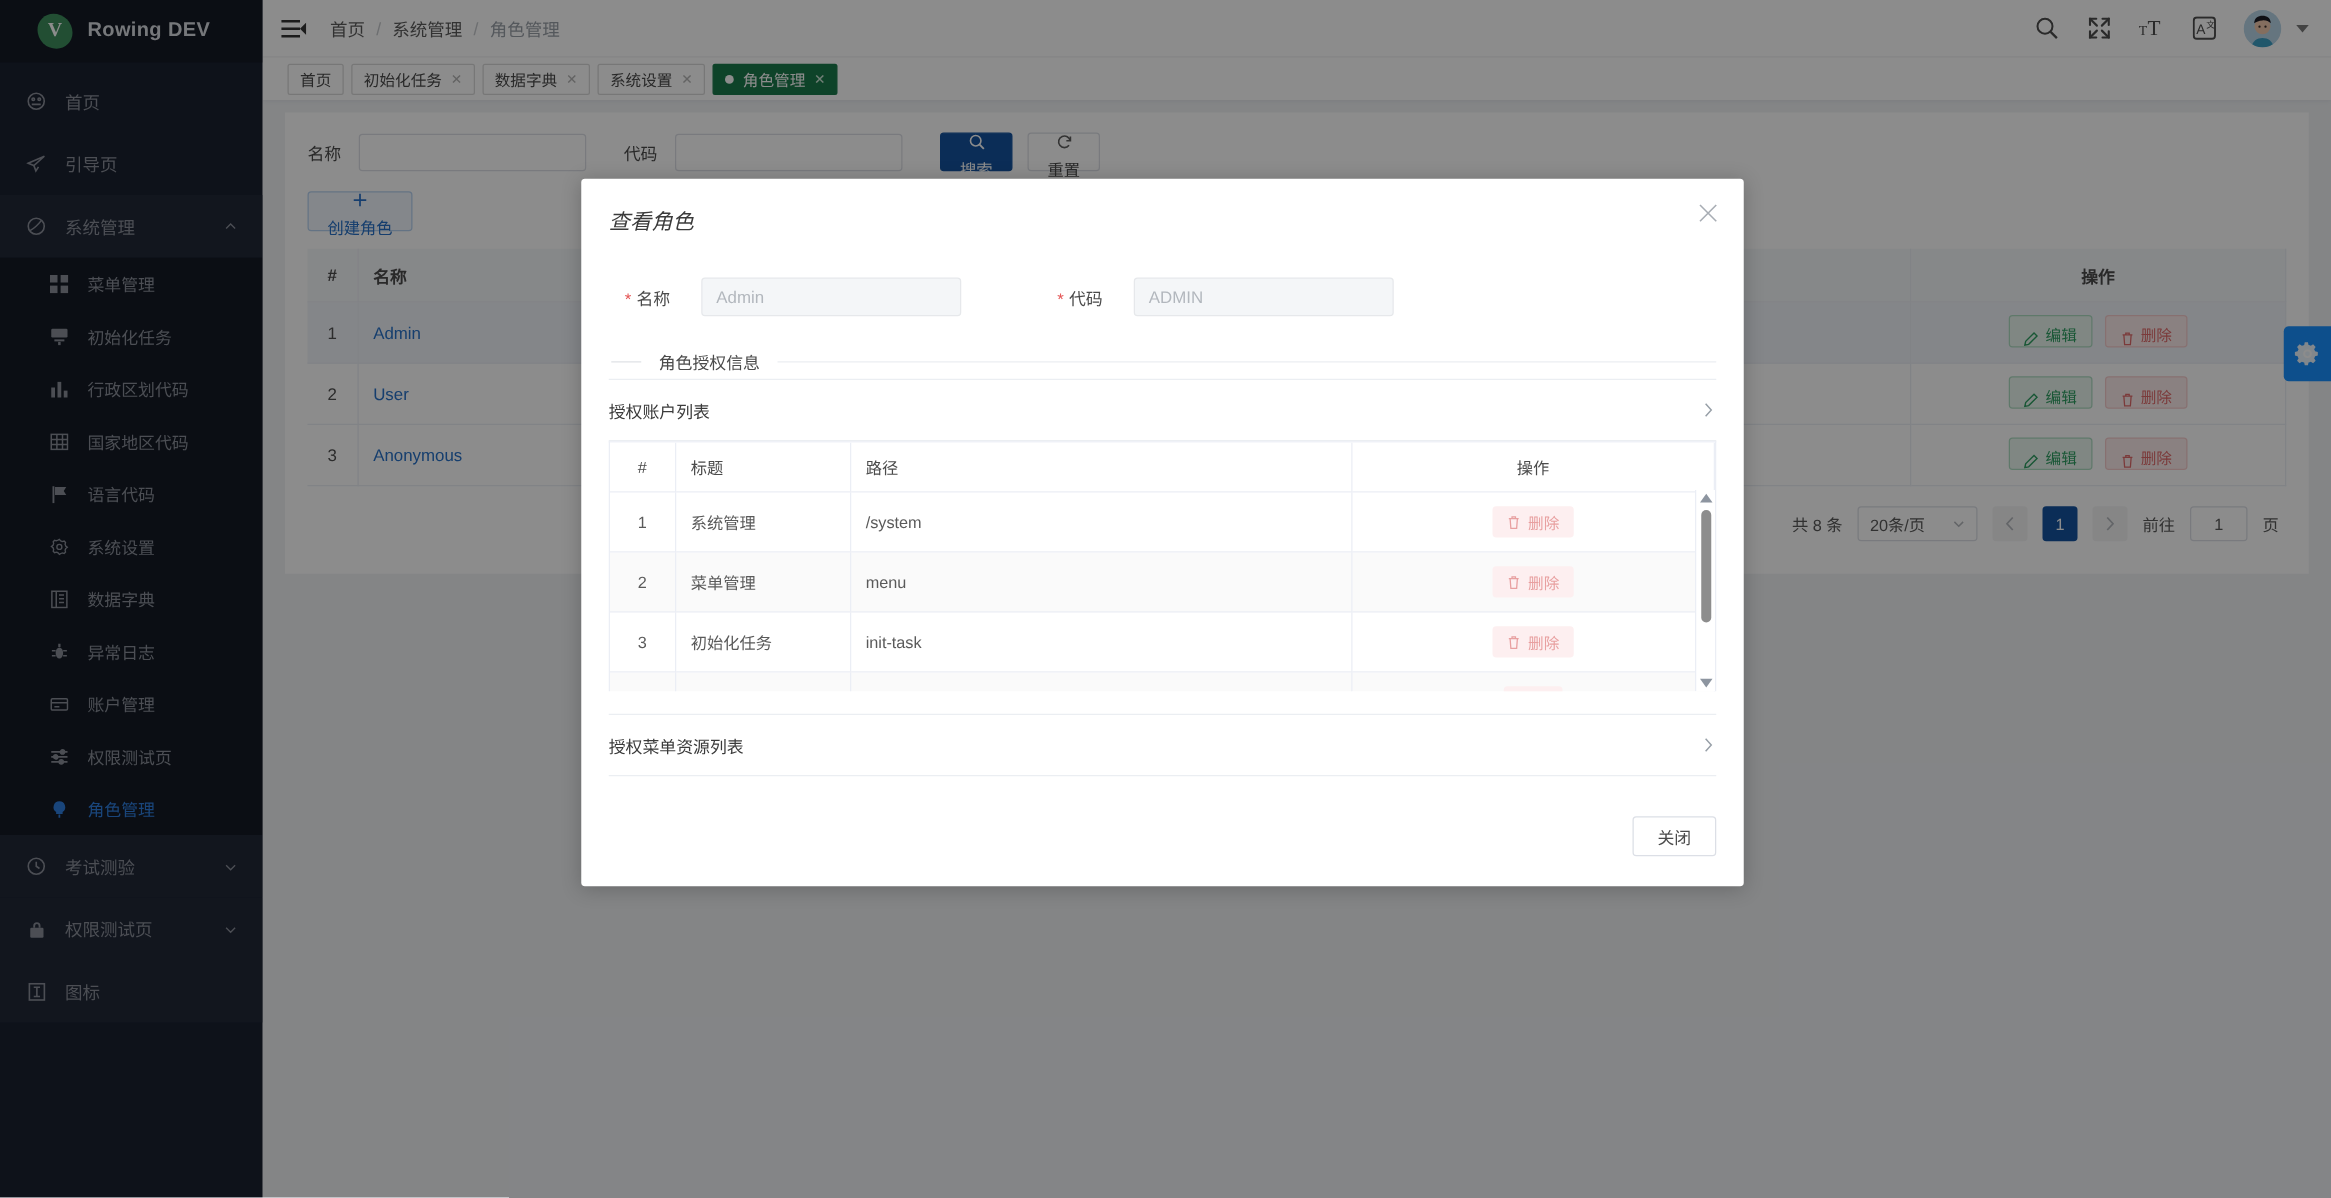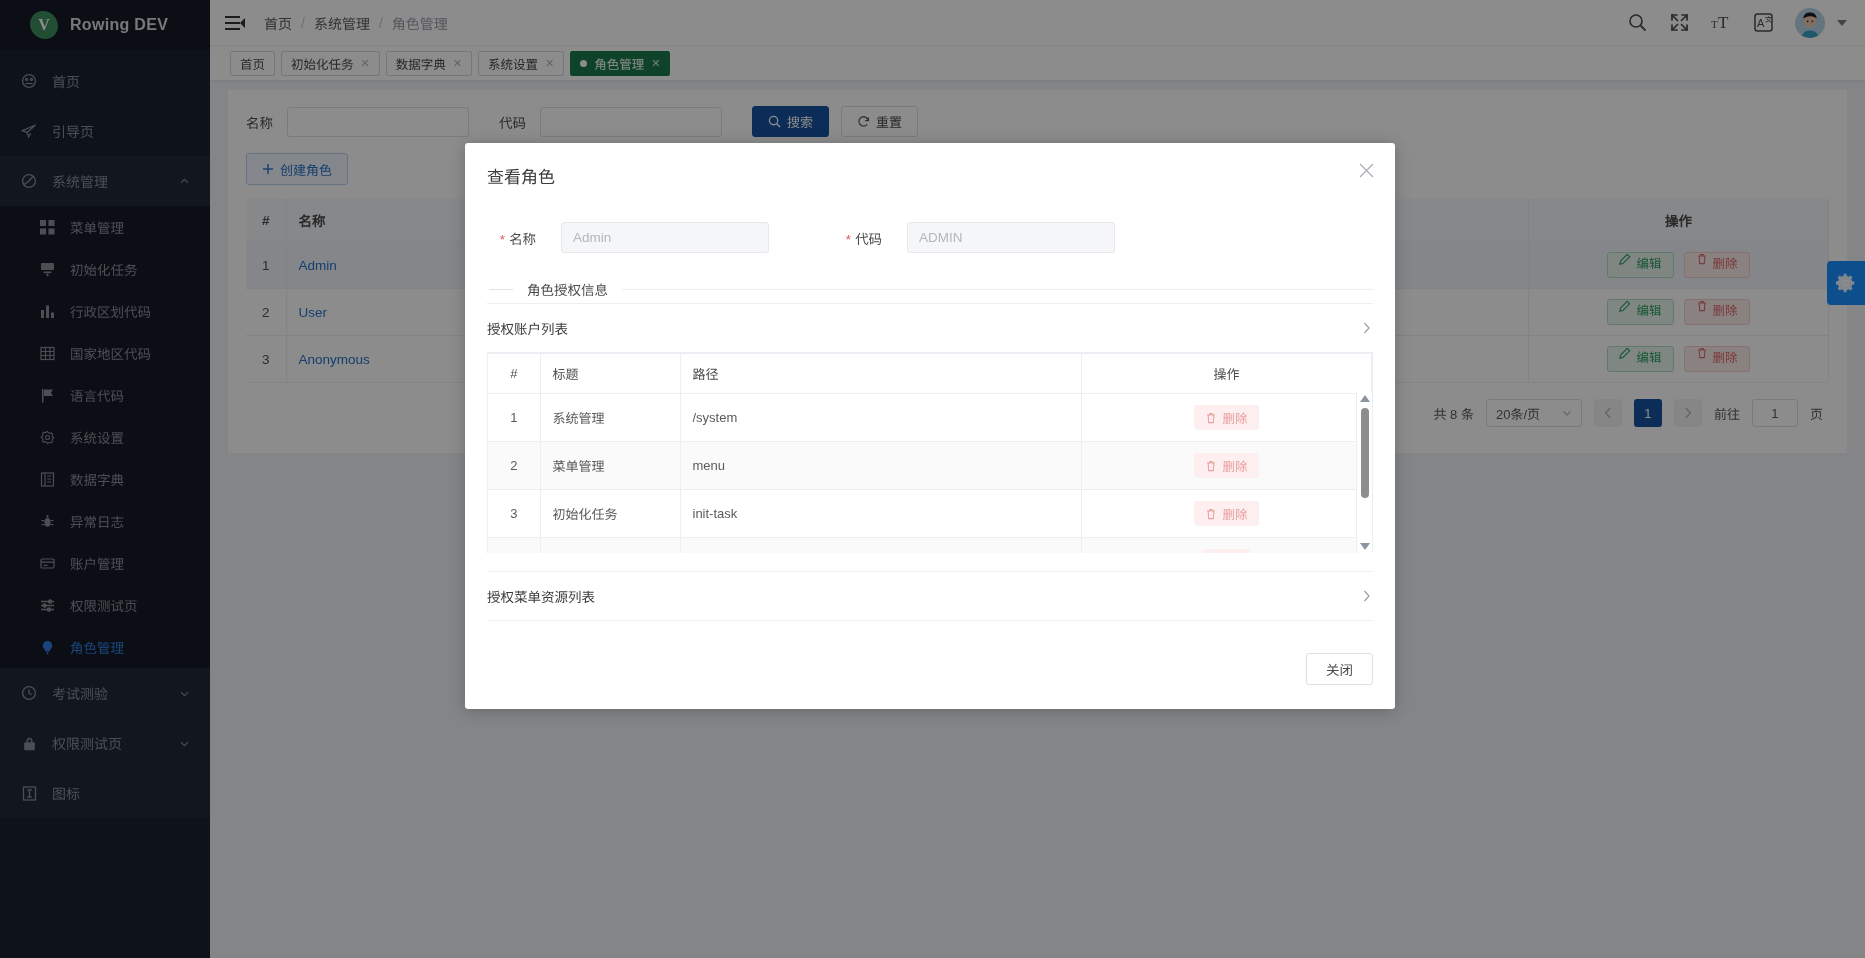--- a/index.html
+++ b/index.html
@@ -97,21 +97,21 @@
 
   .filterbar { display: flex; align-items: center; gap: 0; }
   .fl { font-size: 13.5px; color: #4b4b4b; margin-right: 14px; }
   .finput {
     width: 182px; height: 30px; border: 1px solid #dcdfe6; border-radius: 3px;
     background: #fff; margin-right: 30px;
   }
   .btn {
     height: 31px; padding: 0 15px; border-radius: 3px; font-size: 13px;
     display: inline-flex; align-items: center; gap: 6px; cursor: pointer;
-    border: 1px solid #dcdfe6; background: #fff; color: #4b4b4b;
+    border: 1px solid #dcdfe6; background: #fff; color: #4b4b4b; flex-direction: column;
   }
   .btn-primary { background: #15539e; border-color: #15539e; color: #fff; }
   .btn-reset { margin-left: 12px; }
   .btn-create {
     margin-top: 16px; color: #2872c8; border-color: #b6d2f0; background: #f1f6fd;
     height: 32px;
   }
 
   .tablewrap { margin-top: 14px; background: #fff; }
   table.grid { width: 100%; border-collapse: collapse; font-size: 13.5px; table-layout: fixed; }
@@ -120,21 +120,21 @@
     padding: 11px 12px; border-bottom: 1px solid #ebeef5; border-right: 1px solid #ebeef5;
   }
   table.grid td {
     padding: 10px 12px; border-bottom: 1px solid #ebeef5; border-right: 1px solid #ebeef5;
     color: #505050;
   }
   table.grid tr.row-hover td { background: #f0f4fa; }
   .cell-link { color: #2872c8; cursor: pointer; }
   .ta-c { text-align: center !important; }
   .mini-btn {
-    display: inline-flex; align-items: flex-start; gap: 5px;
+    display: inline-flex; align-items: flex-end; gap: 5px;
     height: 26px; padding: 0 11px; border-radius: 3px; font-size: 12.5px;
     cursor: pointer; border: 1px solid transparent;
   }
   .mini-edit { color: #2e9e62; background: #eaf6ef; border-color: #aedcc2; }
   .mini-del { color: #e06a6a; background: #fcecec; border-color: #f6cccc; margin-left: 10px; }
 
   .pagination {
     display: flex; align-items: center; justify-content: flex-end;
     gap: 12px; padding: 16px 6px 10px 0; font-size: 13px; color: #5a5a5a;
   }
@@ -165,21 +165,21 @@
   .overlay {
     position: absolute; inset: 0; background: rgba(0,0,0,.45); z-index: 40;
   }
   .modal {
     position: absolute; left: 465px; top: 143px; width: 930px;
     background: #fff; border-radius: 3px; z-index: 50;
     box-shadow: 0 2px 16px rgba(0,0,0,.22);
     display: flex; flex-direction: column;
   }
   .modal-head { padding: 20px 22px 0 22px; position: relative; }
-  .modal-title { font-size: 17px; color: #3b3b3b; }
+  .modal-title { font-size: 17px; color: #3b3b3b; font-style: italic; }
   .modal-close {
     position: absolute; right: 20px; top: 18px; width: 18px; height: 18px;
     color: #a8adb4; cursor: pointer; display:flex;align-items:center;justify-content:center;
   }
   .modal-body { padding: 34px 22px 8px 22px; }
   .form-row { display: flex; align-items: center; }
   .frm-label { font-size: 13.5px; color: #4b4b4b; width: 62px; text-align: center; }
   .req { color: #e45555; margin-right: 4px; }
   .frm-input {
     width: 208px; height: 31px; border: 1px solid #e6e8eb; border-radius: 3px;

